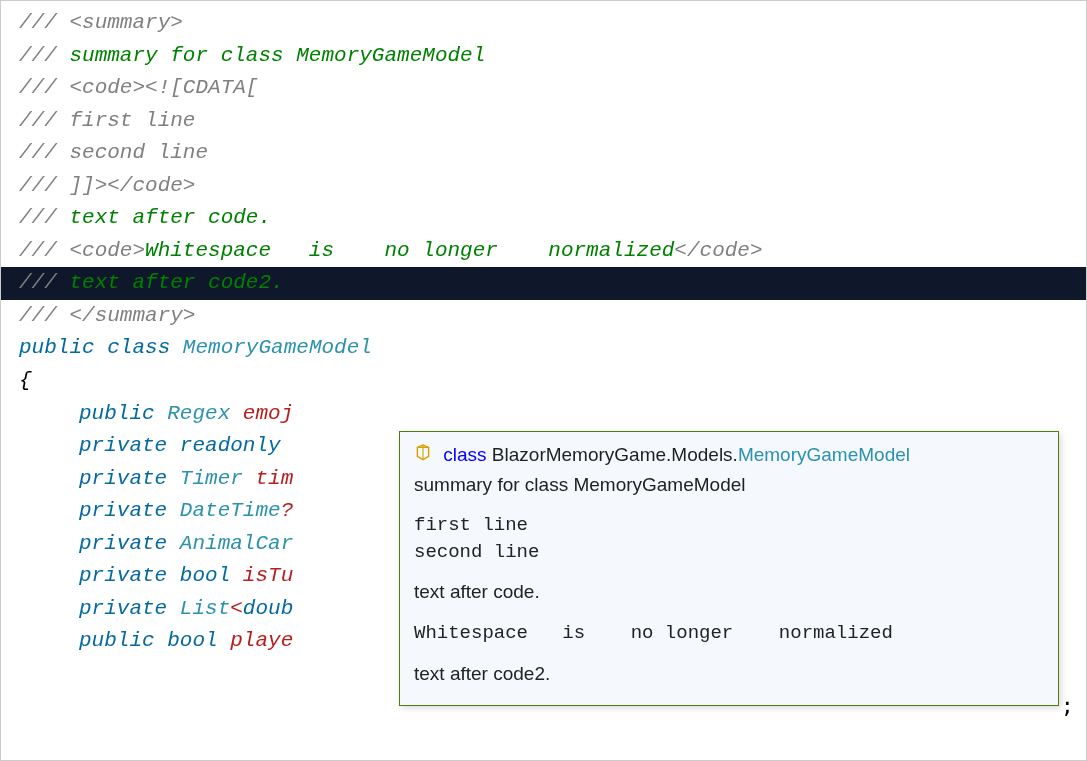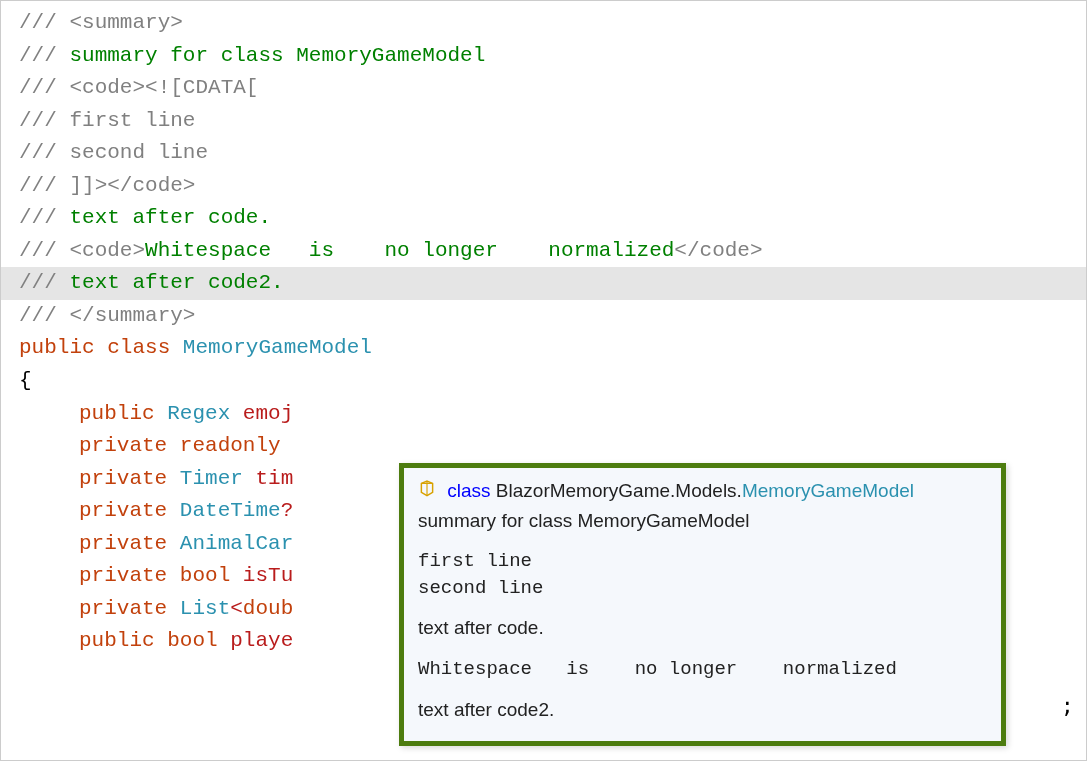--- a/index.html
+++ b/index.html
@@ -11,55 +11,55 @@
     position: relative;
     width: 1087px;
     height: 761px;
     overflow: hidden;
     border: 1px solid #ccc;
   }
   .editor {
     padding: 6px 0 0 0;
     line-height: 1.55;
     white-space: pre;
+    font-style: italic;
   }
   .code-line {
     padding-left: 18px;
   }
   .highlighted-line {
-    background: #e5e5e5;
+    background: #0f172a;
   }
   .indent {
     display: inline-block;
     width: 52px;
     border-left: 1px dotted #ccc;
     margin-left: 8px;
     padding-left: 0;
   }
   .gray { color: #808080; }
   .green { color: #008000; }
-  .blue { color: #c2410c; }
+  .blue { color: #0369a1; }
   .teal { color: #2b91af; }
   .black { color: #b91c1c; }
   .brace { color: #000000; }
 
   .tooltip {
     position: absolute;
     left: 398px;
     top: 430px;
-    width: 607px;
+    width: 660px;
     background: #f5f8fc;
-    border: 5px solid #4d7c0f;
+    border: 1px solid #4d7c0f;
     box-shadow: 2px 2px 6px rgba(0,0,0,0.15);
     padding: 10px 14px 14px 14px;
     font-family: "Segoe UI", Arial, sans-serif;
     font-size: 19px;
     line-height: 1.4;
     color: #222;
-    margin-top: 32px;
   }
   .tooltip .tt-header {
     color: #0066cc;
     margin-bottom: 2px;
   }
   .tooltip .tt-header .icon {
     color: #d8a200;
     margin-right: 6px;
     display: inline-block;
     vertical-align: -1px;

